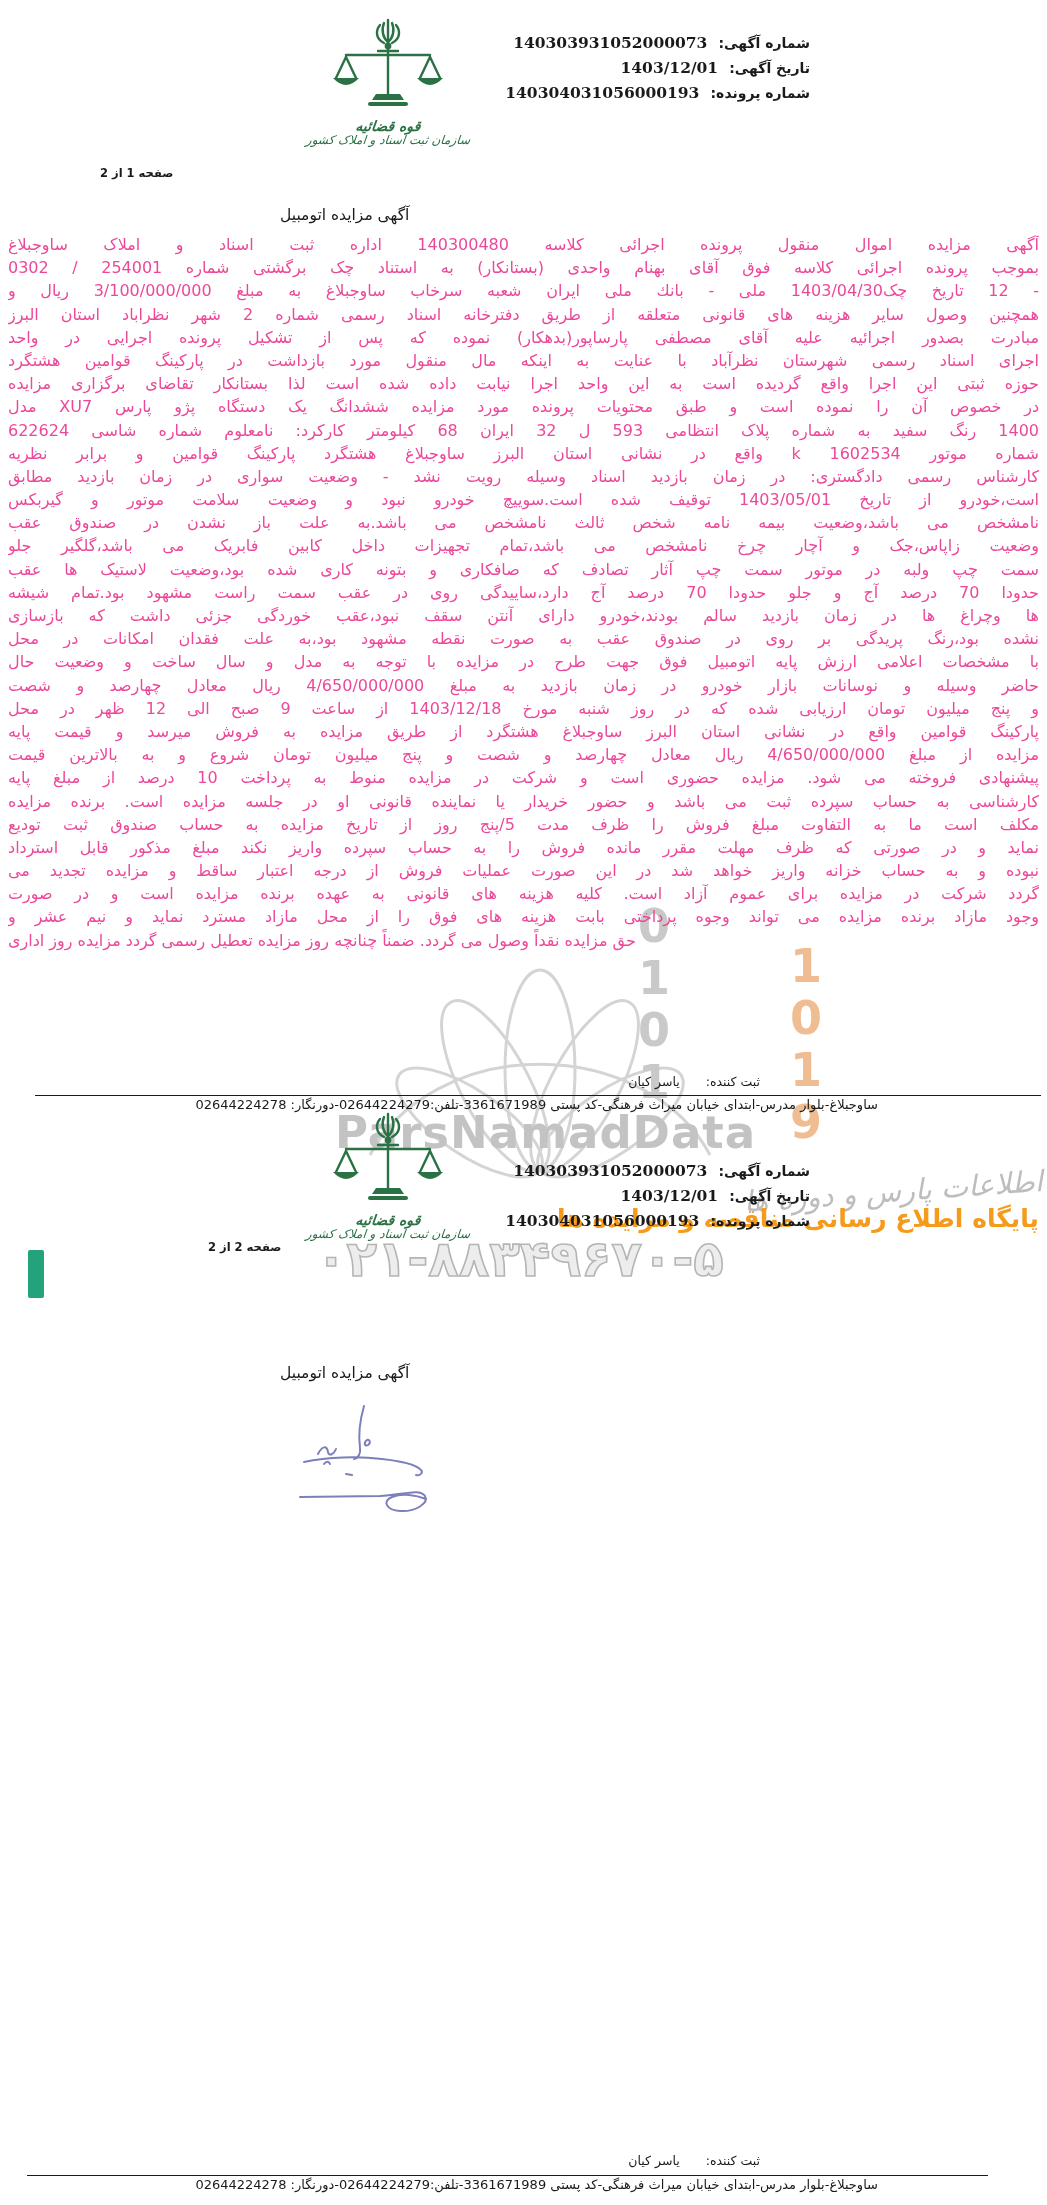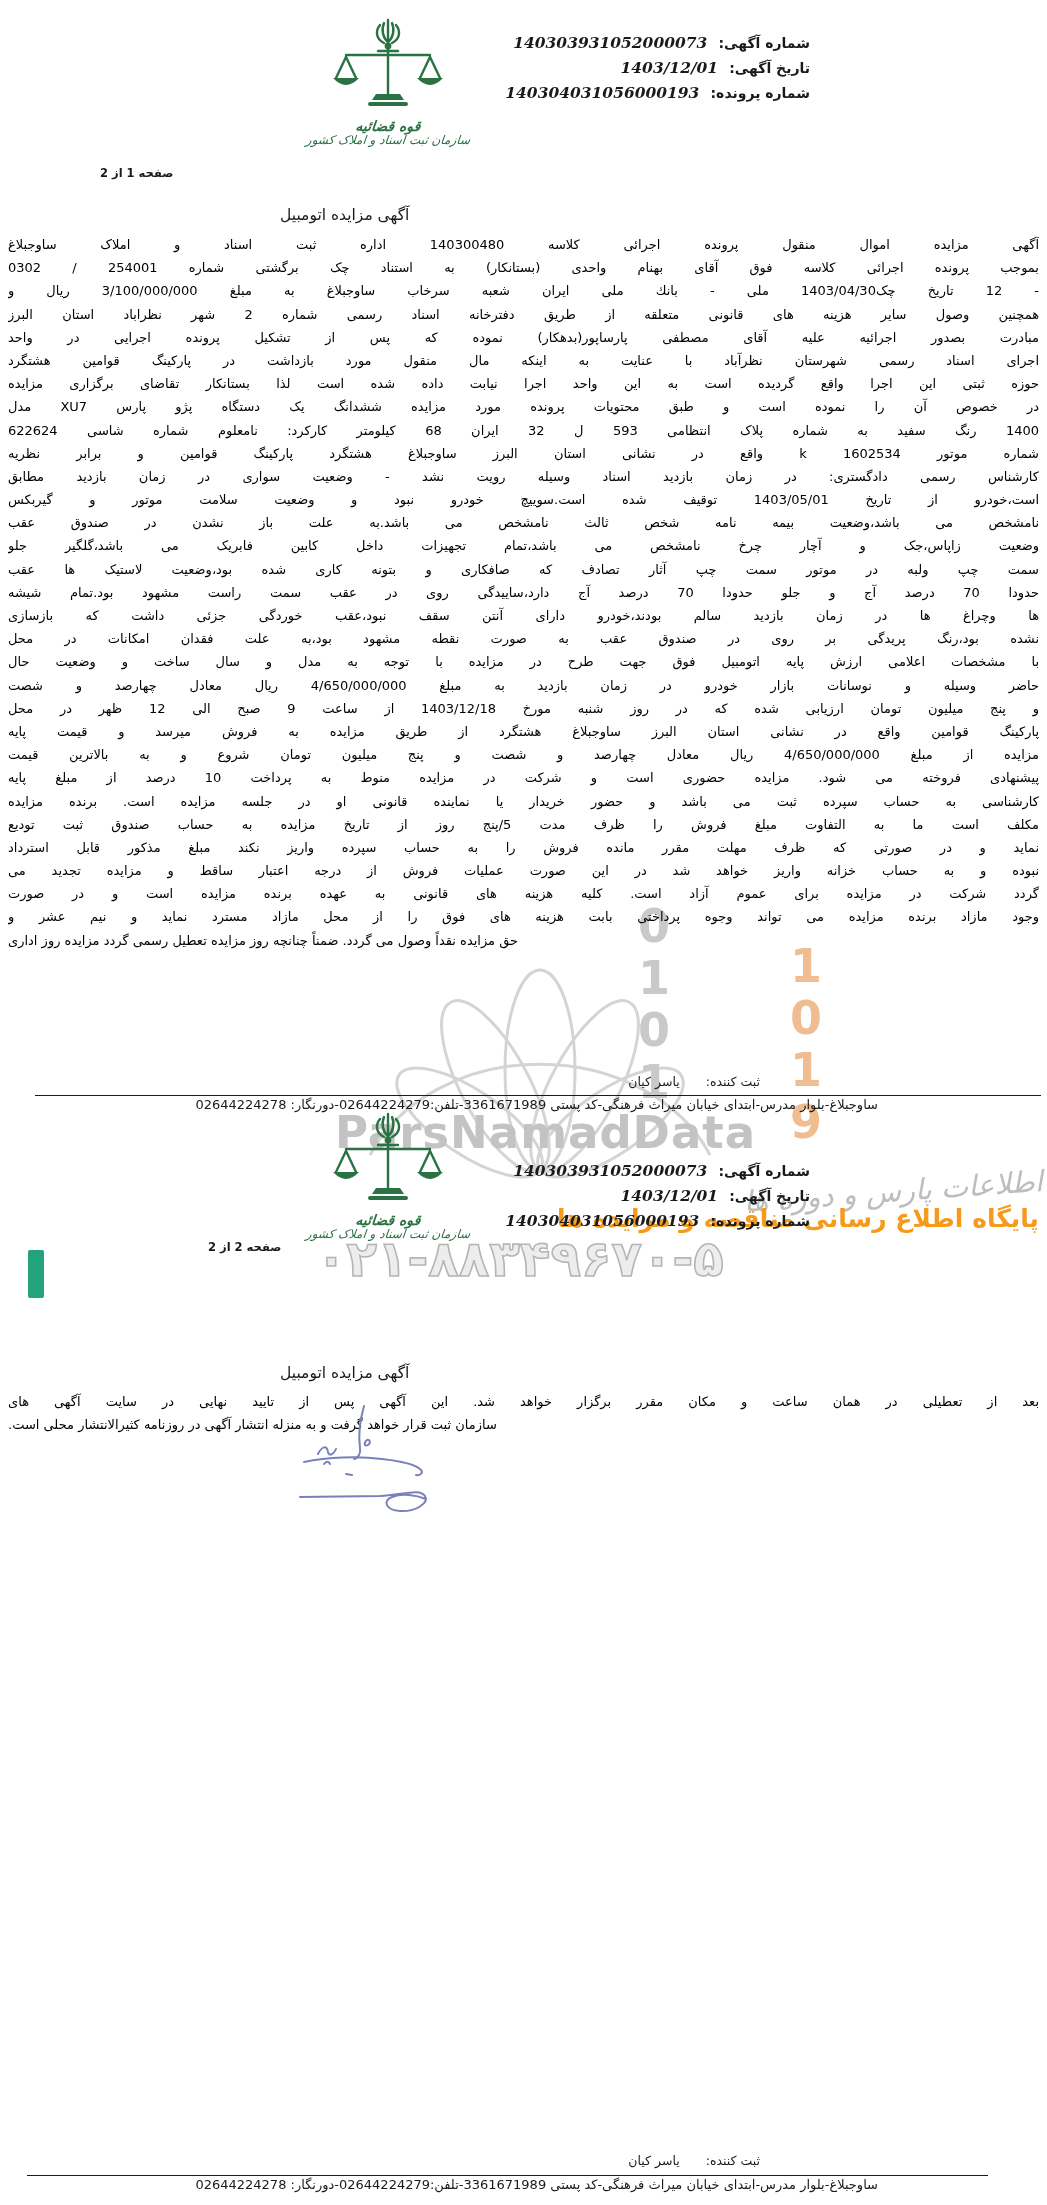--- a/index.html
+++ b/index.html
@@ -12,34 +12,34 @@
   .logo-1 { left:298px; top:18px; }
   .logo-2 { left:298px; top:1112px; }
   .logo-script { color:#2a7144; font-style:italic; transform:skewX(-6deg); line-height:1.15; }
   .logo-script.l1 { font-size:14px; font-weight:bold; }
   .logo-script.l2 { font-size:12px; }
   .meta { position:absolute; right:237px; width:340px; direction:rtl; text-align:right; z-index:1; }
   .meta-1 { top:30px; }
   .meta-2 { top:1158px; }
   .meta-row { height:25px; line-height:25px; white-space:nowrap; }
   .meta-label { font-weight:bold; font-size:14px; }
-  .meta-value { font-weight:bold; font-size:15.5px; font-family:"DejaVu Serif", serif; margin-right:6px;font-style:italic; }
+  .meta-value { font-weight:bold; font-size:15.5px; font-family:"DejaVu Serif", serif; margin-right:6px; }
   .page-ind { position:absolute; font-size:11.5px; font-weight:bold; direction:rtl; z-index:1; white-space:nowrap; }
   .page-ind-1 { left:100px; top:130px;margin-top:36px; }
   .page-ind-2 { left:208px; top:1240px; }
   
   .doc-title { position:absolute; left:280px; width:240px; text-align:left; font-weight:normal; font-size:15.5px; direction:rtl; z-index:1; }
   .title-1 { top:206px; }
   .title-2 { top:1364px; }
   .body { position:absolute; left:8px; width:1031px; direction:rtl; z-index:1; }
   .body-1 { top:233px; }
   .body-2 { top:1390px; }
   .bline {
-    font-size:13px; line-height:23.2px; height:23.2px; overflow:hidden;
-    text-align:justify; text-align-last:justify; direction:rtl; color:#000000;
+    font-size:16px; line-height:23.2px; height:23.2px; overflow:hidden;
+    text-align:justify; text-align-last:justify; direction:rtl; color:#ec4899;
   }
   .bline.last { text-align-last:left; }
   
   .registrar { position:absolute; right:287px; direction:rtl; font-size:12.5px; white-space:nowrap; z-index:1; }
   .registrar-1 { top:1074px; }
   .registrar-2 { top:2153px; }
   .reg-name { margin-right:22px; }
   .foot-rule { position:absolute; border-top:1.6px solid #1a1a1a; z-index:1; }
   .rule-1 { left:35px; right:6px; top:1095px; }
   .rule-2 { left:27px; right:59px; top:2175px; }
@@ -230,24 +230,20 @@
     </div>
     <div class="meta-row">
       <span class="meta-label">شماره پرونده:</span>
       <span class="meta-value" dir="ltr">140304031056000193</span>
     </div>
   </div>
 
   <div class="page-ind page-ind-2">صفحه 2 از 2</div>
 
   <div class="doc-title title-2">آگهی مزایده اتومبیل</div>
-  <div class="body body-2">
-      <div class="bline">بعد از تعطیلی در همان ساعت و مکان مقرر برگزار خواهد شد. این آگهی پس از تایید نهایی در سایت آگهی های</div>
-      <div class="bline last">سازمان ثبت قرار خواهد گرفت و به منزله انتشار آگهی در روزنامه کثیرالانتشار محلی است.</div>
-    </div>
 
   <svg class="signature" width="160" height="115" viewBox="0 0 160 115">
     <g stroke="#7b80bb" fill="none" stroke-width="2" stroke-linecap="round">
       <path d="M76,4 C72,18 70,32 72,46 C73,52 70,56 66,57"></path>
       <path d="M79,38 c3,-1 4,3 1,5 c-3,2 -5,-2 -1,-5"></path>
       <path d="M30,52 c4,-8 9,-9 10,-2 c1,5 6,2 8,-3"></path>
       <path d="M36,62 c2,-3 5,-3 6,0"></path>
       <path d="M16,60 C40,55 70,54 94,57 C112,59 126,62 132,67 C136,70 133,74 128,73"></path>
       <path d="M58,72 l6,1"></path>
       <path d="M12,95 L92,94 C114,93 132,86 137,94 C141,101 128,110 112,109 C98,108 94,99 104,95 C114,91 128,93 138,97"></path>

